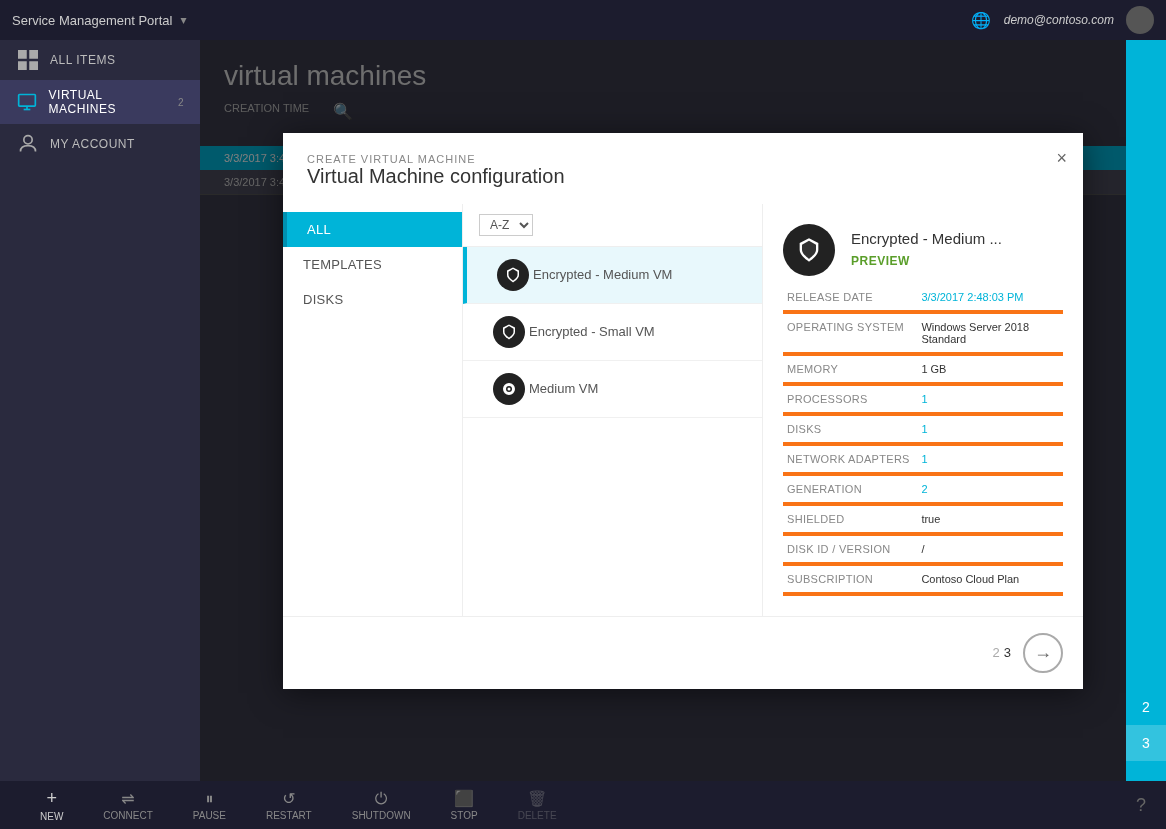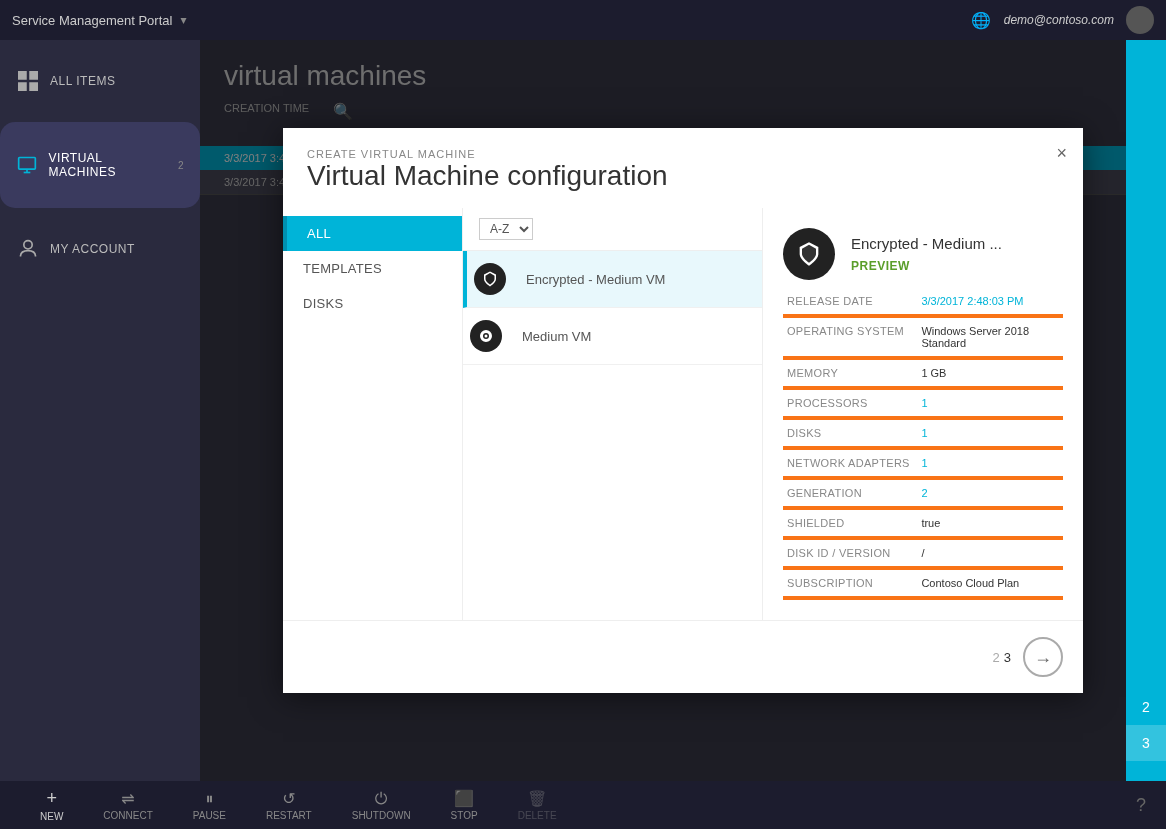--- a/index.html
+++ b/index.html
@@ -32,27 +32,26 @@
       width: 200px;
       background: #2a2a3e;
       flex-shrink: 0;
       display: flex;
       flex-direction: column;
     }
     .sidebar-item {
       display: flex;
       align-items: center;
       gap: 10px;
-      padding: 29px 16px;
+      padding: 8px 16px;
       cursor: pointer;
       color: #bbb;
       font-size: 12px;
       text-transform: uppercase;
       letter-spacing: 0.5px;
-      border-radius: 15px;
     }
     .sidebar-item.active { background: #3a3a5e; color: #fff; }
     .sidebar-item-icon { width: 24px; height: 24px; display: flex; align-items: center; justify-content: center; }
     .sidebar-item-icon svg { fill: currentColor; }
     .sidebar-badge { font-size: 10px; color: #888; margin-left: 2px; }
 
     
     .content-area { flex: 1; background: #3a3a4a; position: relative; overflow: hidden; }
 
     
@@ -134,21 +133,21 @@
       padding: 20px 24px 0;
       border-bottom: none;
     }
     .modal-subtitle {
       font-size: 11px;
       text-transform: uppercase;
       color: #888;
       letter-spacing: 1px;
     }
     .modal-title {
-      font-size: 28px;
+      font-size: 20px;
       color: #333;
       font-weight: 200;
       margin-bottom: 16px;
     }
     .modal-close {
       position: absolute;
       top: 16px;
       right: 16px;
       background: none;
       border: none;
@@ -205,22 +204,22 @@
       color: #555;
       background: #fff;
     }
     .modal-list {
       flex: 1;
       overflow-y: auto;
     }
     .modal-list-item {
       display: flex;
       align-items: center;
-      gap: 20px;
-      padding: 12px 7px;
+      gap: 4px;
+      padding: 12px 30px;
       cursor: pointer;
       border-bottom: 1px solid #f0f0f0;
       font-size: 13px;
       color: #555;
     }
     .modal-list-item.selected {
       background: #e8f8fc;
       border-left: 4px solid #00b4d8;
     }
     .vm-icon {
@@ -421,20 +420,29 @@
               <div class="modal-list-item selected">
                 <div class="vm-icon">
                   <svg viewBox="0 0 24 24">
                     <path d="M12 2 L20 6 L20 12 C20 17 12 22 12 22 C12 22 4 17 4 12 L4 6 Z" fill="white"></path>
                     <path d="M12 4 L18 7.5 L18 12 C18 15.5 12 19.5 12 19.5 C12 19.5 6 15.5 6 12 L6 7.5 Z" fill="#222"></path>
                   </svg>
                 </div>
                 <span>Encrypted - Medium VM</span>
               </div>
 
+              <div class="modal-list-item">
+                <div class="vm-icon">
+                  <svg viewBox="0 0 24 24">
+                    <path d="M12 2 L20 6 L20 12 C20 17 12 22 12 22 C12 22 4 17 4 12 L4 6 Z" fill="white"></path>
+                    <path d="M12 4 L18 7.5 L18 12 C18 15.5 12 19.5 12 19.5 C12 19.5 6 15.5 6 12 L6 7.5 Z" fill="#222"></path>
+                  </svg>
+                </div>
+                <span>Encrypted - Small VM</span>
+              </div>
 
               <div class="modal-list-item">
                 <div class="vm-icon">
                   <svg viewBox="0 0 24 24">
                     <circle cx="12" cy="12" r="9" fill="white"></circle>
                     <circle cx="12" cy="12" r="9" fill="none" stroke="#222" stroke-width="2"></circle>
                     <circle cx="12" cy="12" r="4" fill="#222"></circle>
                     <circle cx="12" cy="12" r="2" fill="white"></circle>
                   </svg>
                 </div>

